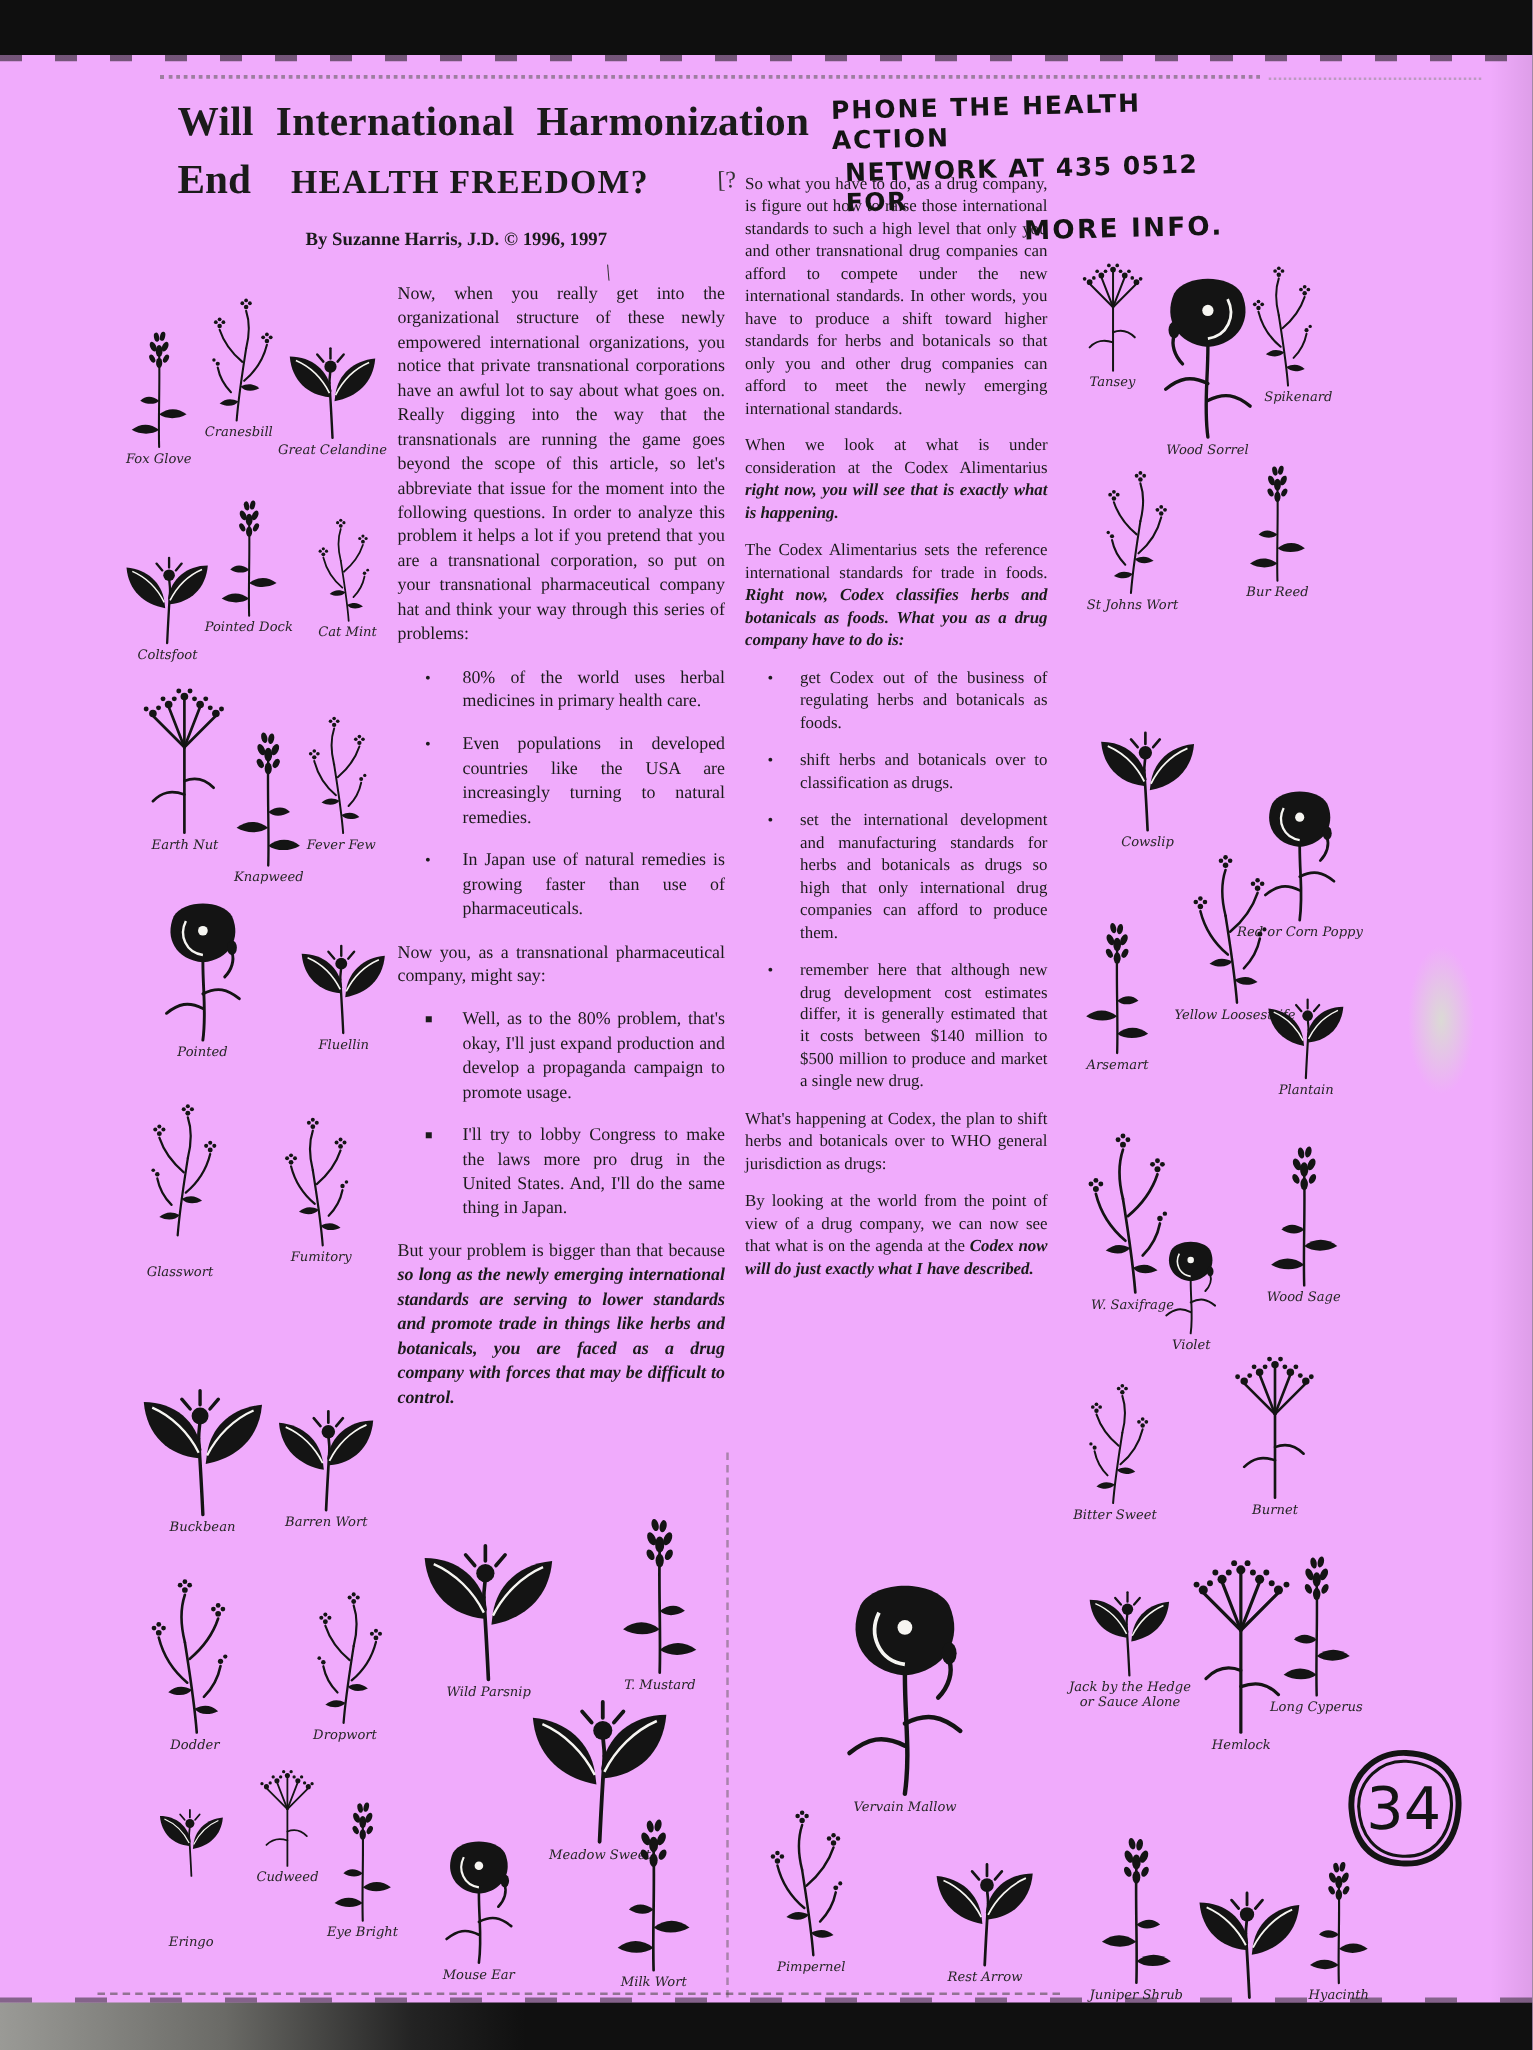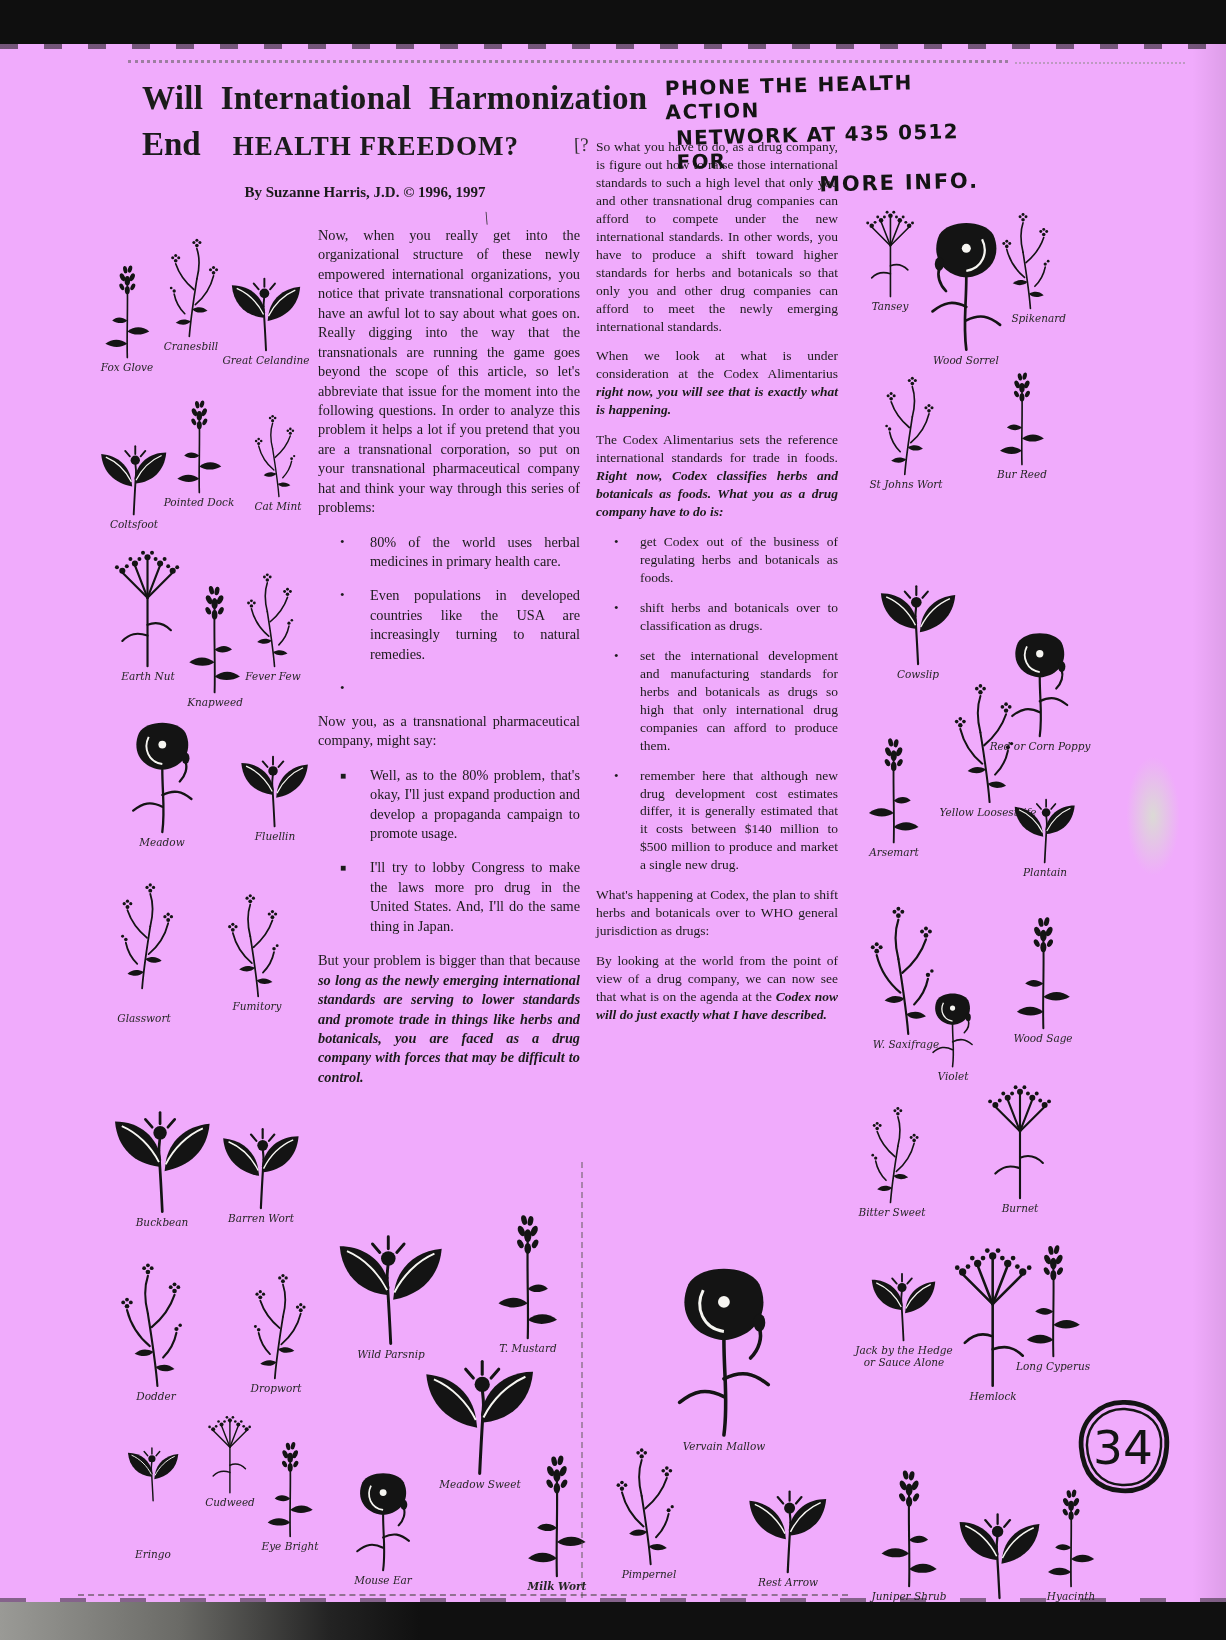--- a/index.html
+++ b/index.html
@@ -251,21 +251,21 @@
       <div class="plant" style="left: 232px; top: 546px; width: 82px; height: 136px;">
         <svg viewBox="0 0 100 140" preserveAspectRatio="xMidYMax meet">
           <use href="#v-spray"></use>
         </svg>
         <div class="plabel">Fever Few</div>
       </div>
       <div class="plant" style="left: 98px; top: 698px; width: 128px; height: 150px;">
         <svg viewBox="0 0 100 140" preserveAspectRatio="xMidYMax meet">
           <use href="#v-poppy"></use>
         </svg>
-        <div class="plabel">Meadow</div>
+        <div class="plabel">Pointed</div>
       </div>
       <div class="plant" style="left: 230px; top: 694px; width: 90px; height: 148px;">
         <svg viewBox="0 0 100 140" preserveAspectRatio="xMidYMax meet">
           <use href="#v-broad"></use>
         </svg>
         <div class="plabel">Fluellin</div>
       </div>
       <div class="plant" style="left: 92px; top: 876px; width: 104px; height: 148px; gap: 20px;">
         <svg viewBox="0 0 100 140" preserveAspectRatio="xMidYMax meet" class="flip">
           <use href="#v-spray"></use>
@@ -337,21 +337,21 @@
           <use href="#v-broad"></use>
         </svg>
         <div class="plabel">Meadow Sweet</div>
       </div>
       <div class="plant" style="left: 334px; top: 1416px; width: 98px; height: 170px;">
         <svg viewBox="0 0 100 140" preserveAspectRatio="xMidYMax meet">
           <use href="#v-poppy"></use>
         </svg>
         <div class="plabel">Mouse Ear</div>
       </div>
-      <div class="plant" style="left: 506px; top: 1436px; width: 102px; height: 156px; font-weight: bold;">
+      <div class="plant" style="left: 472px; top: 1436px; width: 102px; height: 156px;">
         <svg viewBox="0 0 100 140" preserveAspectRatio="xMidYMax meet">
           <use href="#v-spike"></use>
         </svg>
         <div class="plabel">Milk Wort</div>
       </div>
       <div class="plant" style="left: 640px; top: 1152px; width: 168px; height: 300px;">
         <svg viewBox="0 0 100 140" preserveAspectRatio="xMidYMax meet">
           <use href="#v-poppy"></use>
         </svg>
         <div class="plabel">Vervain Mallow</div>
@@ -501,20 +501,21 @@
       <div class="block bullet-round">
         <span class="marker">•</span>
         <span class="btext"><span>80% of the world uses herbal medicines in primary health care.</span></span>
       </div>
       <div class="block bullet-round">
         <span class="marker">•</span>
         <span class="btext"><span>Even populations in developed countries like the USA are increasingly turning to natural remedies.</span></span>
       </div>
       <div class="block bullet-round">
         <span class="marker">•</span>
+        <span class="btext"><span>In Japan use of natural remedies is growing faster than use of pharmaceuticals.</span></span>
       </div>
       <div class="block para"><span>Now you, as a transnational pharmaceutical company, might say:</span></div>
       <div class="block bullet-square">
         <span class="marker">■</span>
         <span class="btext"><span>Well, as to the 80% problem, that's okay, I'll just expand production and develop a propaganda campaign to promote usage.</span></span>
       </div>
       <div class="block bullet-square">
         <span class="marker">■</span>
         <span class="btext"><span>I'll try to lobby Congress to make the laws more pro drug in the United States. And, I'll do the same thing in Japan.</span></span>
       </div>

